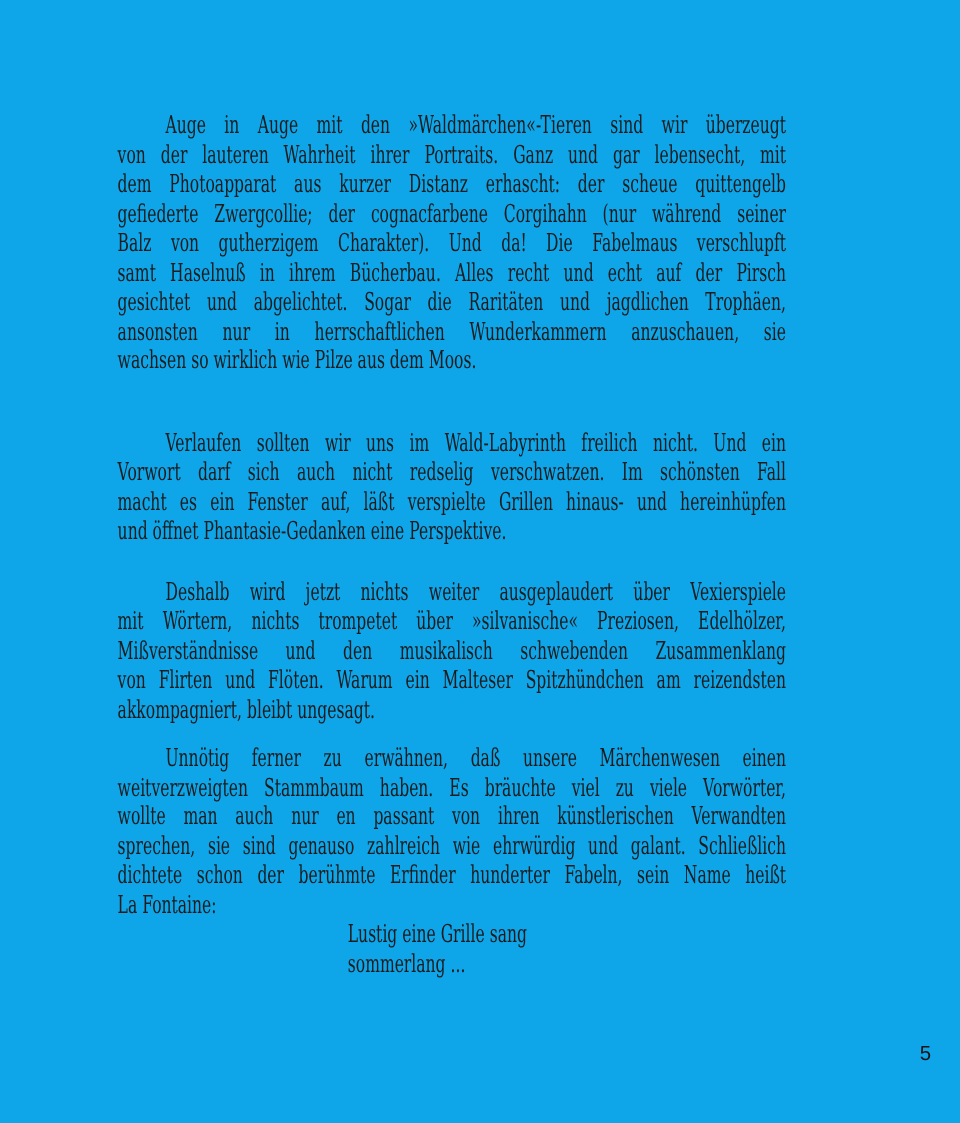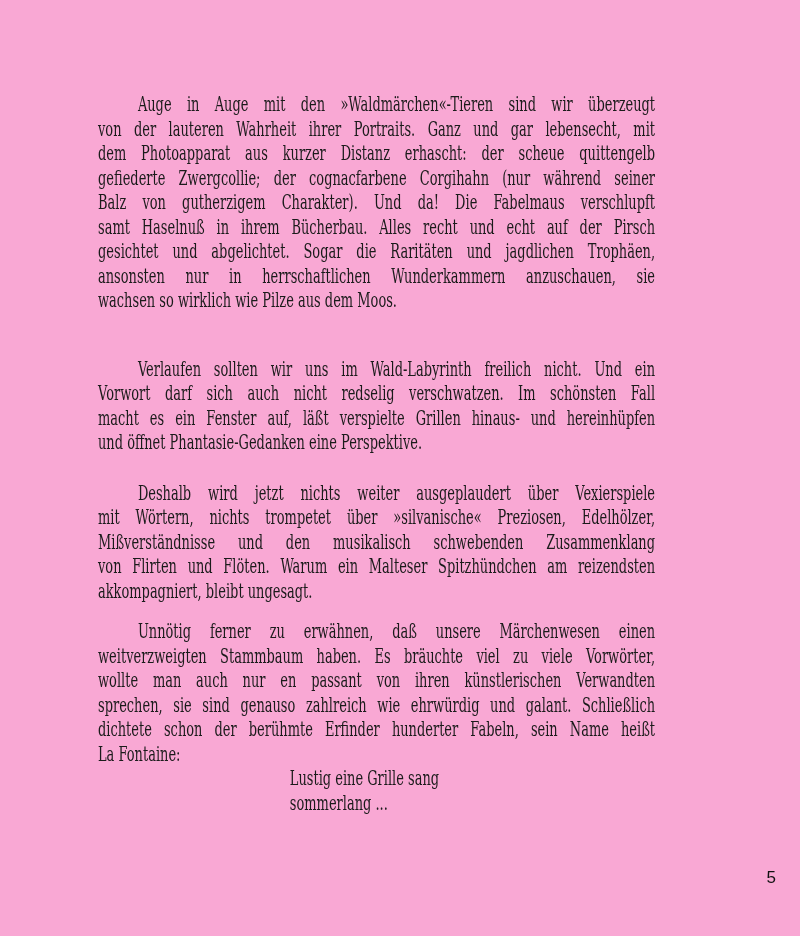--- a/index.html
+++ b/index.html
@@ -10,21 +10,21 @@
     width: 800px;
     height: 936px;
     background: #ffffff;
     overflow: hidden;
     position: relative;
     font-family: "DejaVu Serif", serif;
   }
   .page {
     position: absolute;
     inset: 0;
-    background: #f9a8d4;
+    background: #0ea5e9;
   }
   .text-block {
     position: absolute;
     left: 98px;
     top: 92px;
     width: 880px;               
     transform: scaleX(0.633);   
     transform-origin: 0 0;
     font-size: 20.5px;
     line-height: 24.5px;

